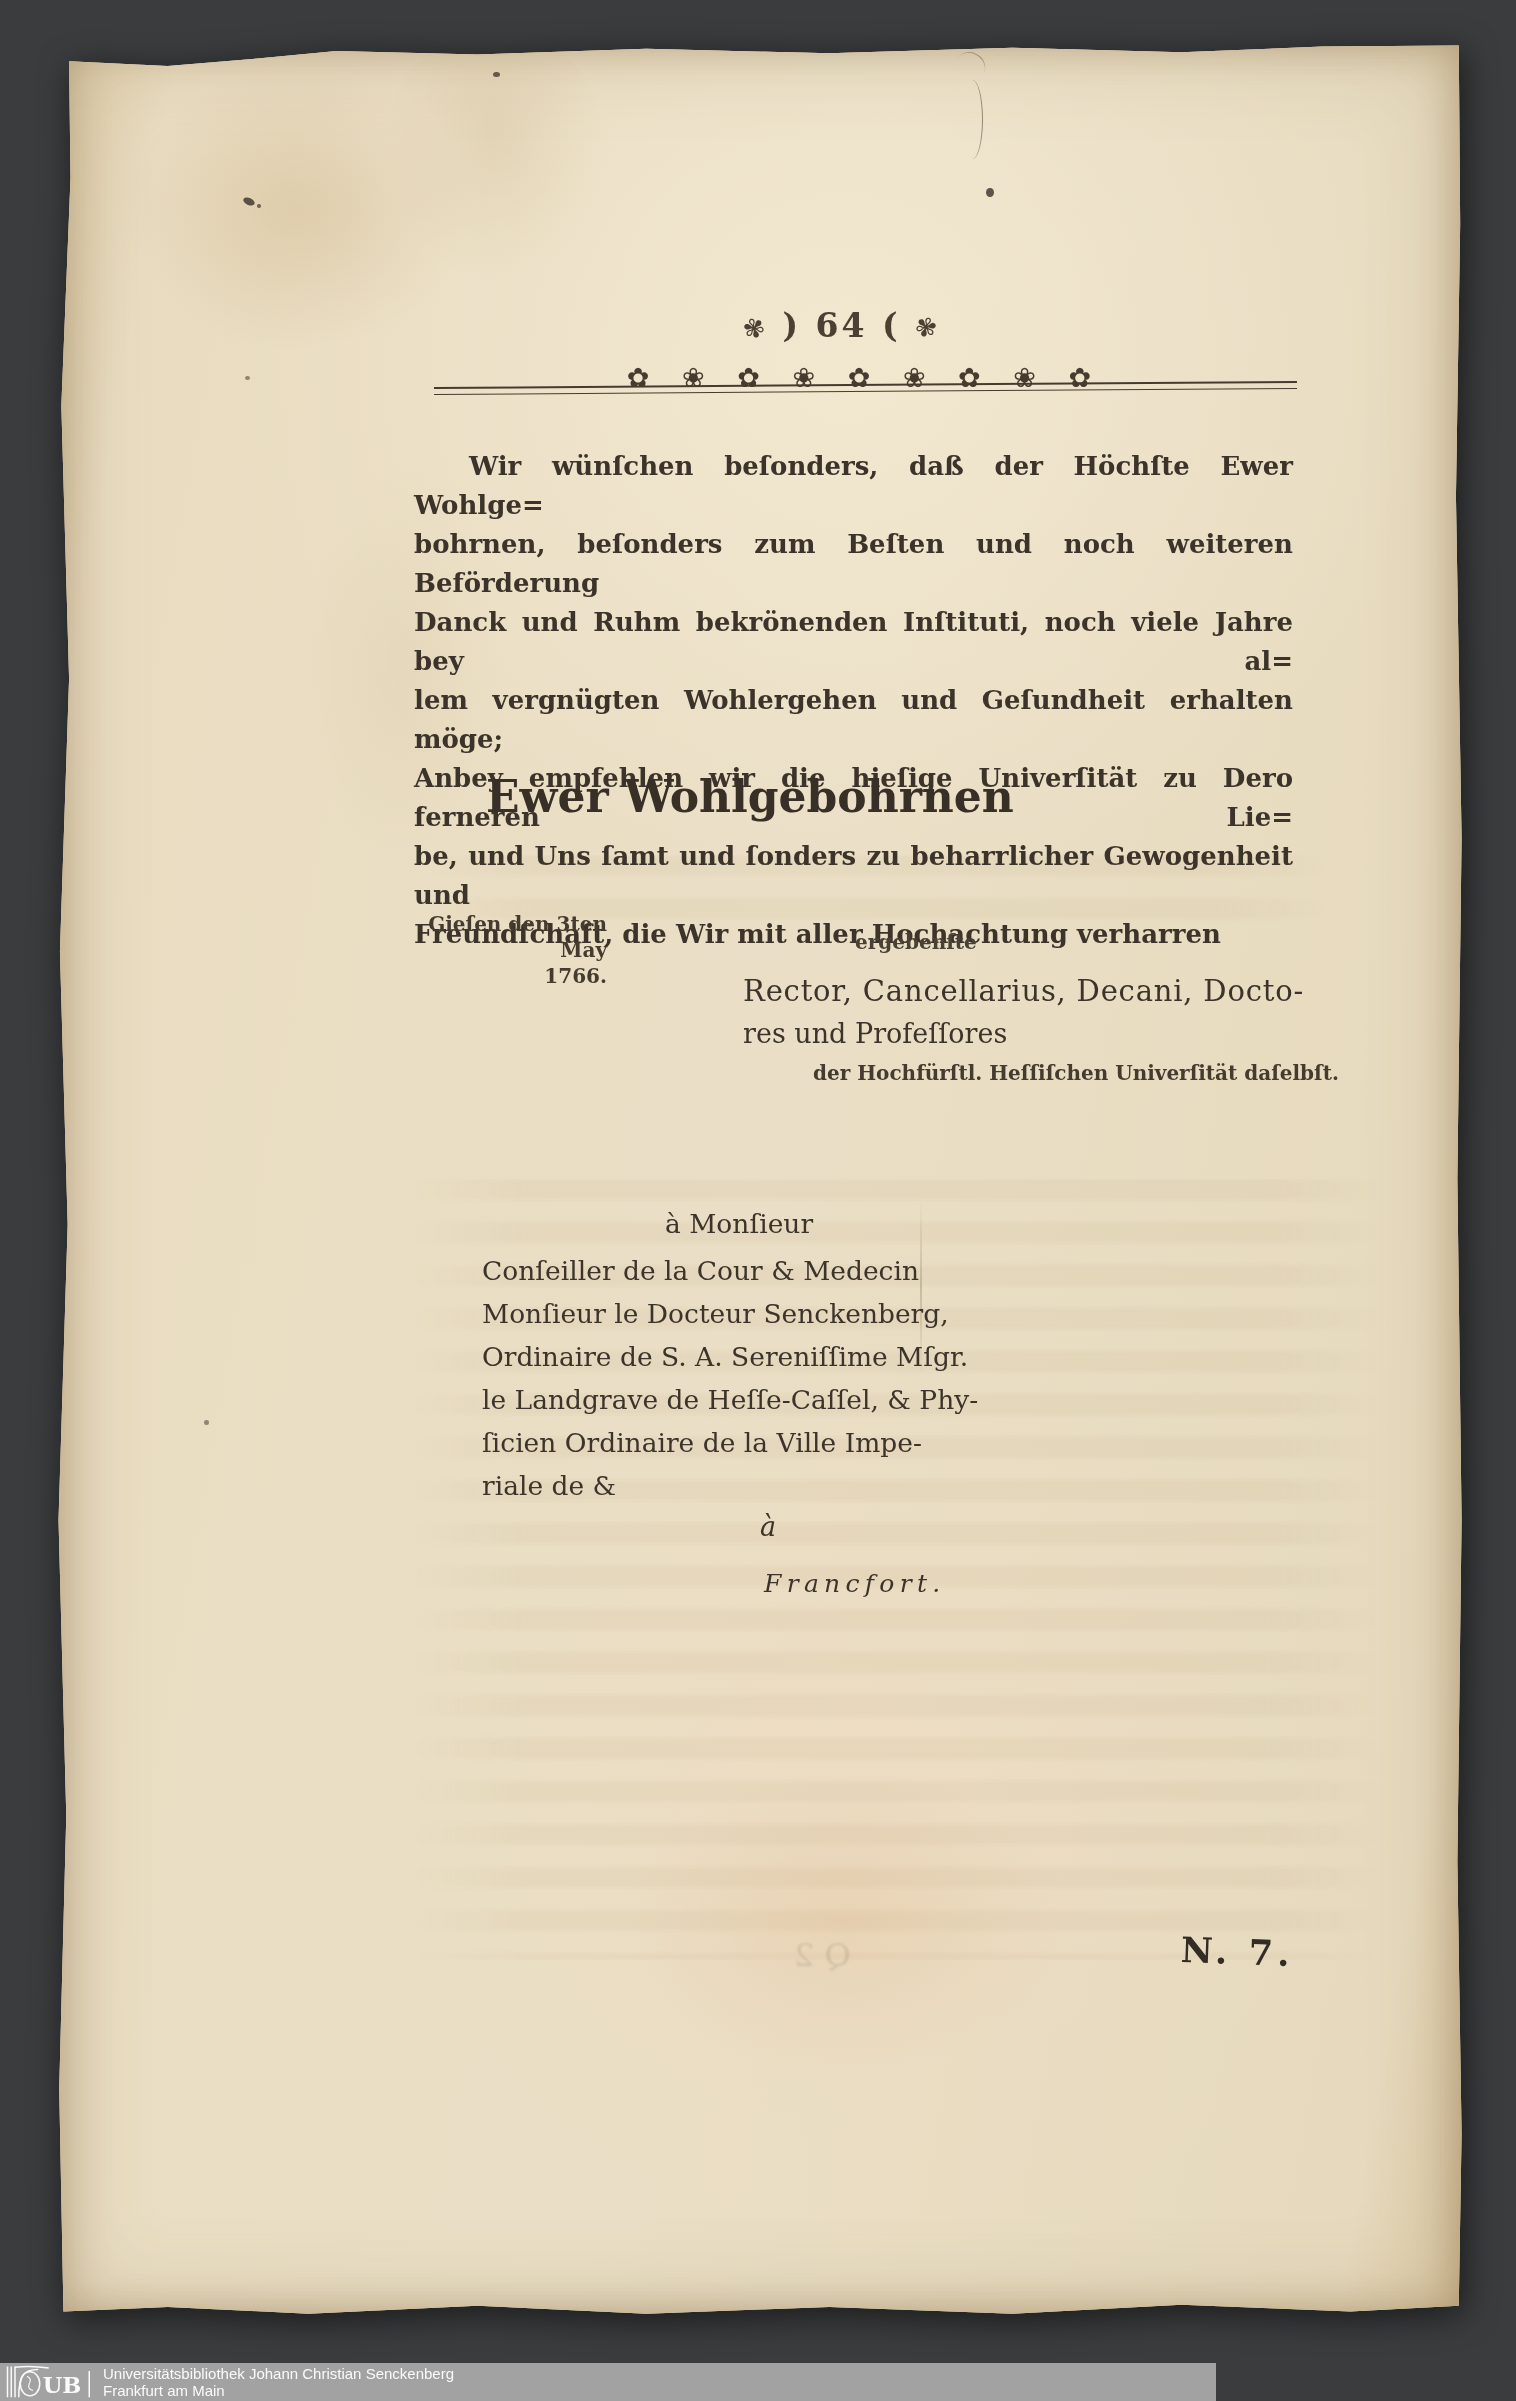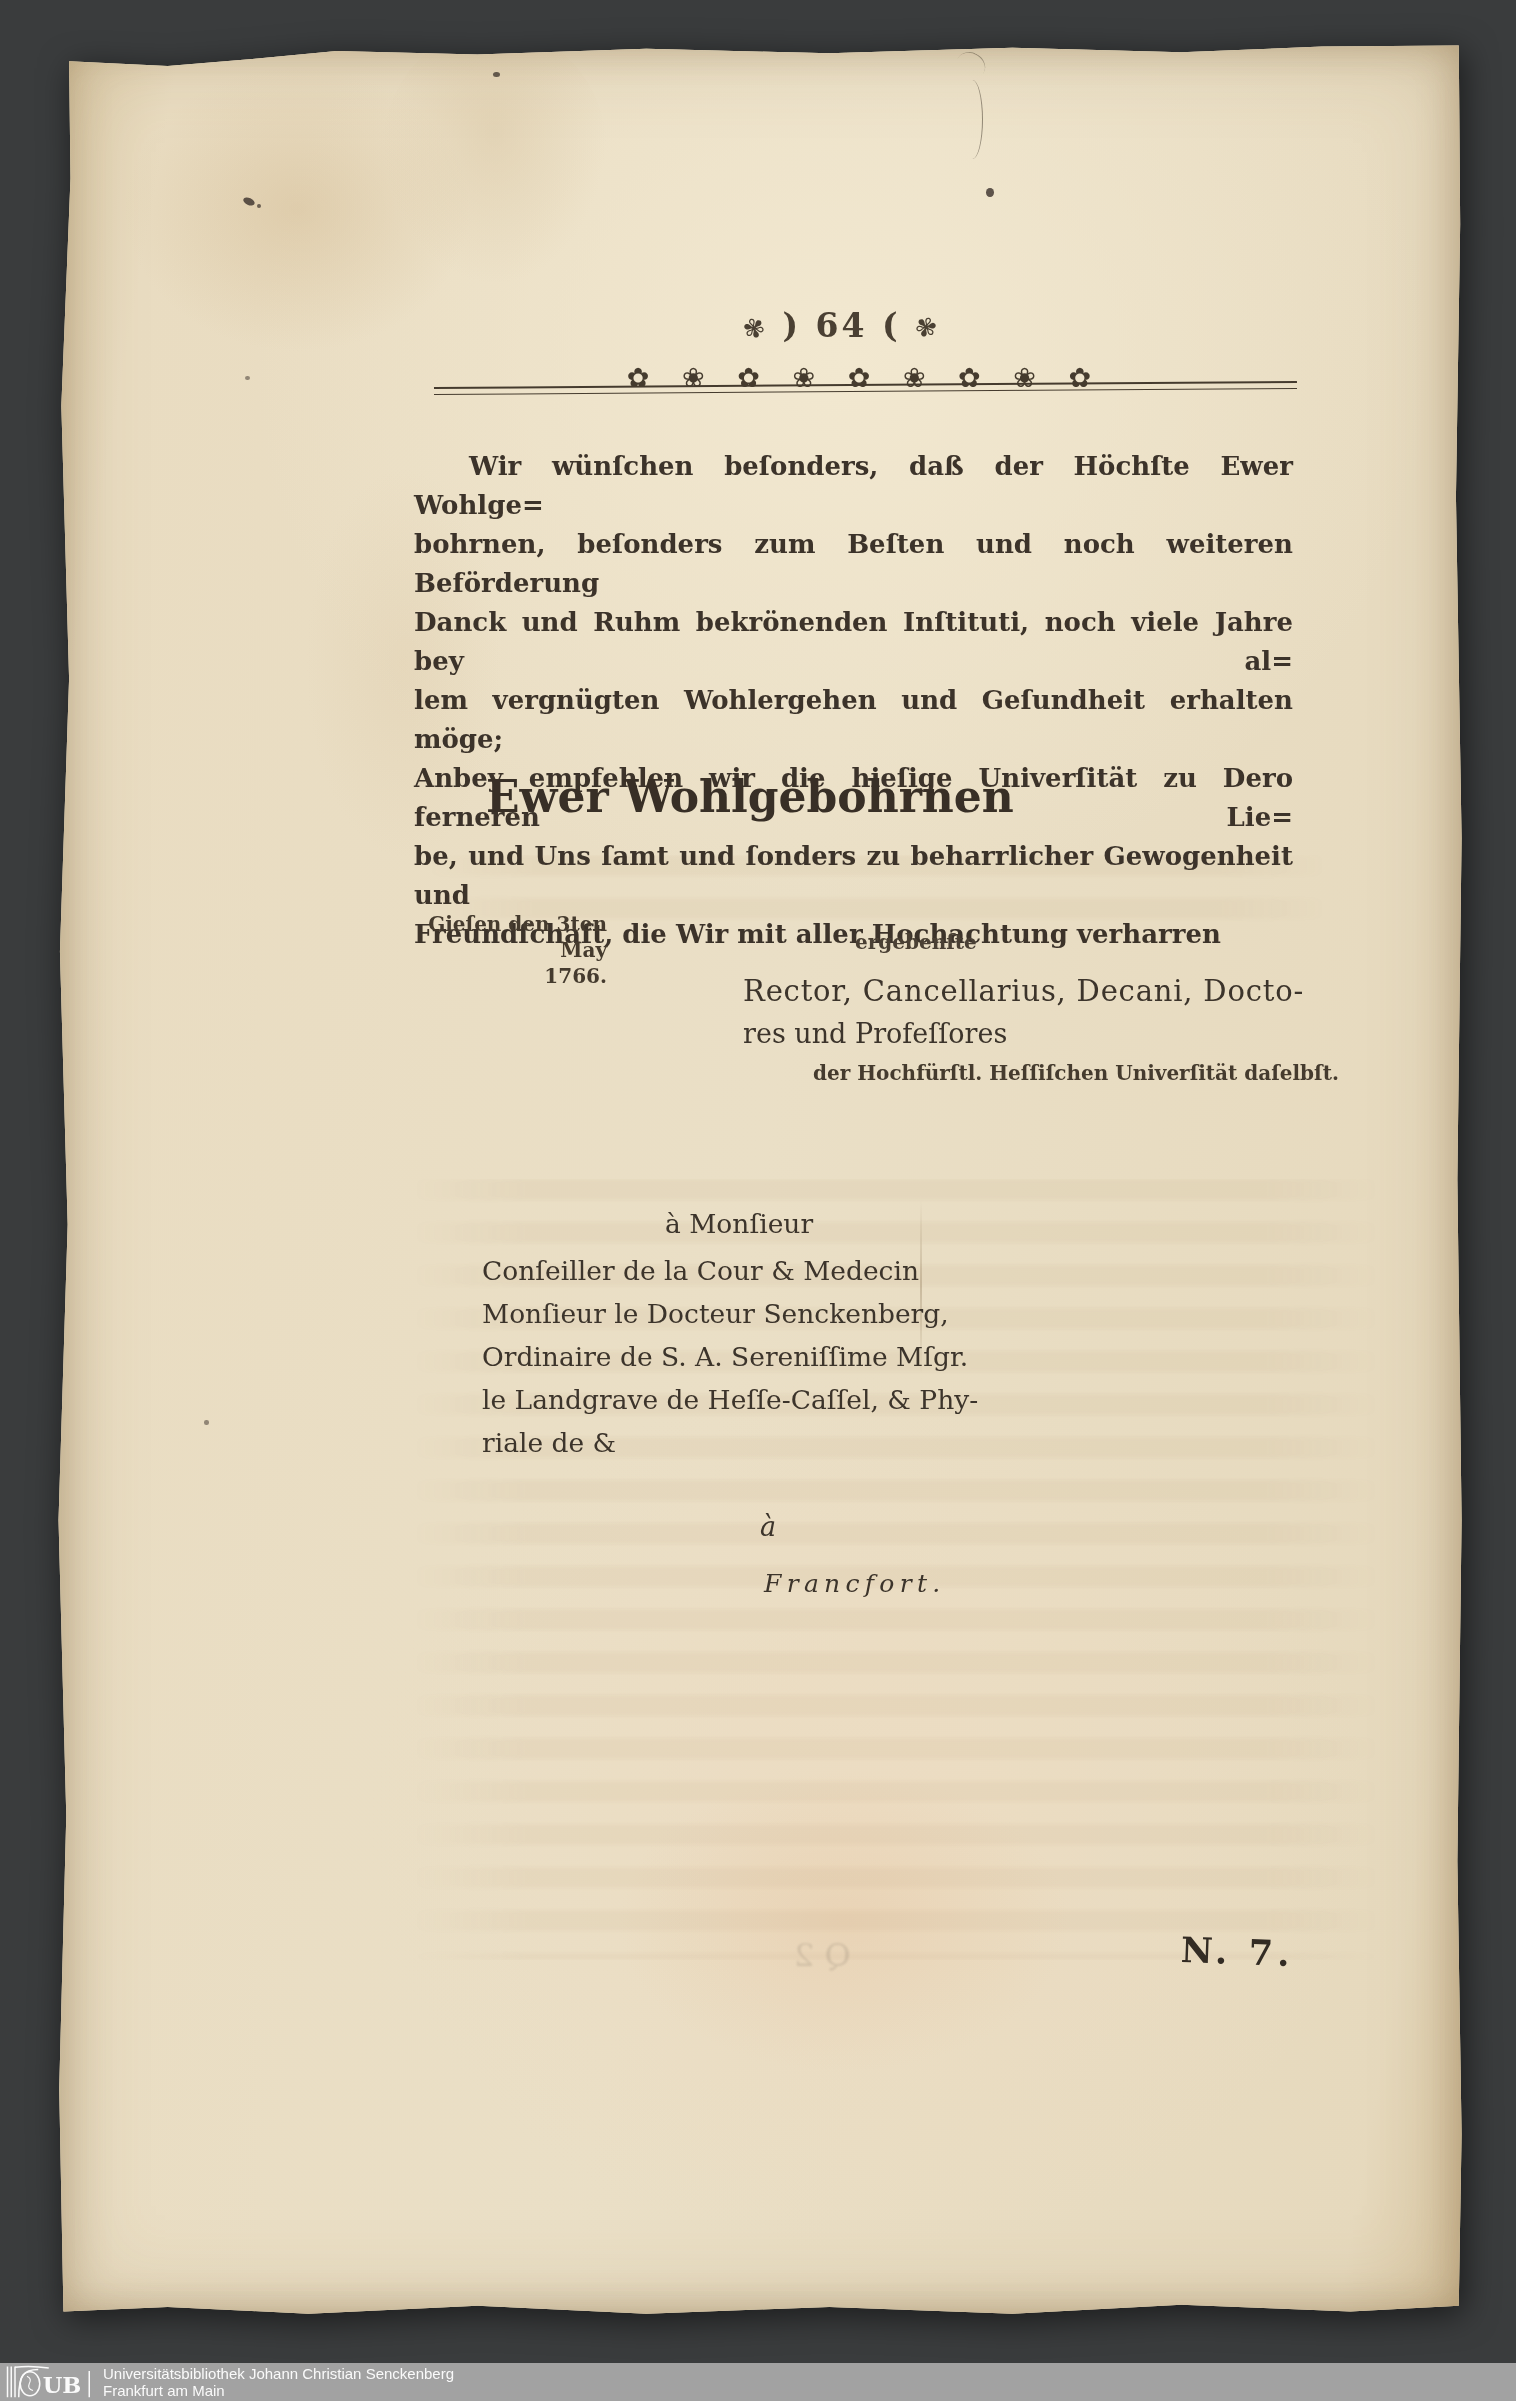--- a/index.html
+++ b/index.html
@@ -68,21 +68,21 @@
   .addr0{position:absolute;left:610px;top:1166px;font-size:26.5px;color:#3c342b;}
   .addr{position:absolute;left:427px;top:1207px;font-size:26.5px;line-height:43px;color:#3c342b;}
   .addr-a{position:absolute;left:705px;top:1469px;font-size:27px;font-style:italic;color:#3c342b;}
   .city{position:absolute;left:709px;top:1527px;font-size:25px;font-style:italic;
         letter-spacing:5.3px;color:#3c342b;}
   .num{position:absolute;left:1126px;top:1889px;font-size:35px;font-weight:bold;color:#332c24;
        letter-spacing:4.5px;transform:rotate(2deg);}
   .crease{position:absolute;left:865px;top:1158px;width:1.5px;height:174px;
           background:linear-gradient(to bottom, rgba(120,95,60,0), rgba(120,95,60,0.28), rgba(120,95,60,0));}
   
-  .footer-bar{position:absolute;left:0;bottom:0;width:1516px;height:38px;background:#a2a2a2;
+  .footer-bar{position:absolute;left:0;bottom:0;width:1216px;height:38px;background:#a2a2a2;
               font-family:"Liberation Sans", sans-serif;}
   .footer-logo{position:absolute;left:4.5px;top:2.3px;width:89px;height:33px;}
   .footer-text{position:absolute;left:103px;top:1.5px;color:#fafafa;font-size:15px;line-height:17.4px;}
 </style>
 </head>
 <body>
 
 <div class="stage">
 
   <div class="paper-wrap">
@@ -143,20 +143,21 @@
       <div class="sig1">Rector, Cancellarius, Decani, Docto-</div>
       <div class="sig2">res und Profeſſores</div>
       <div class="sig3">der Hochfürſtl. Heſſiſchen Univerſität daſelbſt.</div>
 
       <div class="addr0">à Monſieur</div>
       <div class="addr">
         <div>Conſeiller de la Cour &amp; Medecin</div>
         <div>Monſieur le Docteur Senckenberg,</div>
         <div>Ordinaire de S. A. Sereniſſime Mſgr.</div>
         <div>le Landgrave de Heſſe-Caſſel, &amp; Phy-</div>
+        <div>ſicien Ordinaire de la Ville Impe-</div>
         <div>riale de &amp;</div>
       </div>
       <div class="addr-a">à</div>
       <div class="city">Francfort.</div>
 
       <div class="num">N. 7.</div>
     </div>
   </div>
 
   <div class="footer-bar">

